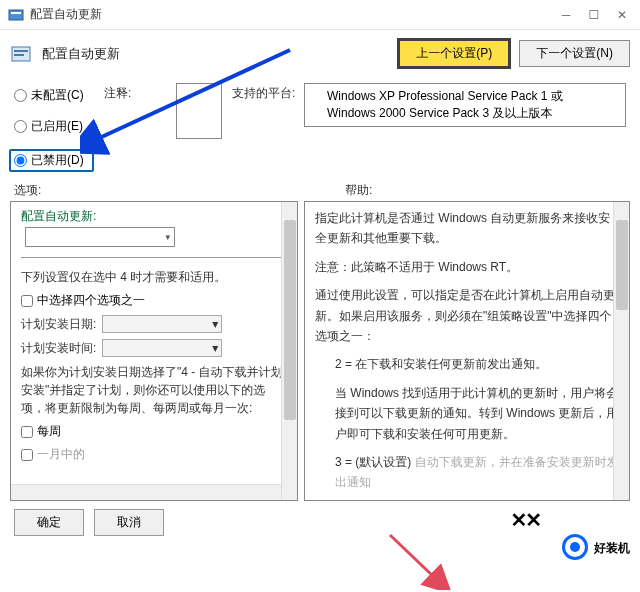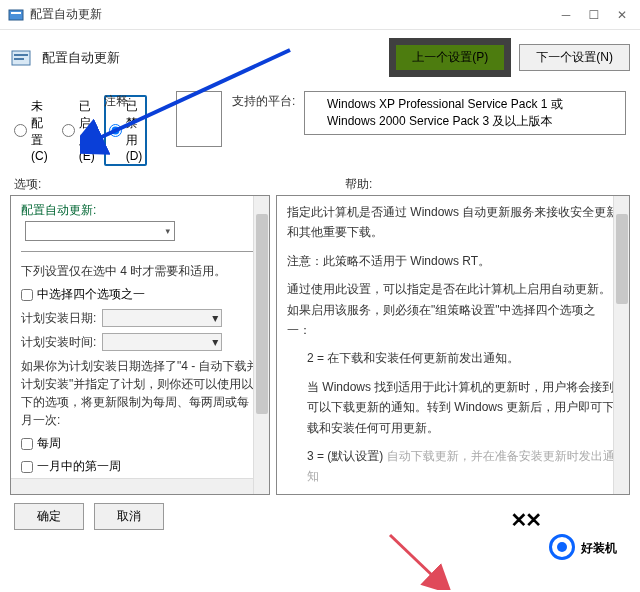--- a/index.html
+++ b/index.html
@@ -6,56 +6,56 @@
 body{background:#fff;width:640px;height:592px;overflow:hidden;position:relative}
 .titlebar{height:30px;display:flex;align-items:center;padding:0 8px;border-bottom:1px solid #e5e5e5}
 .titlebar-icon{width:16px;height:16px;margin-right:6px;display:inline-block}
 .title-text{flex:1;color:#333}
 .winctl{display:flex;gap:16px;padding-right:4px}
 .winbtn{width:12px;height:12px;display:flex;align-items:center;justify-content:center;color:#666;cursor:pointer}
 .header-row{display:flex;align-items:center;padding:8px 10px;gap:8px}
 .header-icon{width:24px;height:22px}
 .header-label{flex:1;color:#222;font-size:13px}
 .navbtn{border:1px solid #8a8a8a;background:#f0f0f0;padding:4px 16px;cursor:pointer;font-size:12px}
-.navbtn.primary{border:7px solid #404040;background:#4d7c0f}
+.navbtn.primary{border:3px solid #404040;background:#fde047}
 .radio-area{padding:6px 14px 0 14px;display:flex;gap:10px}
-.radio-col{width:80px;display:flex;flex-direction:row;gap:14px;padding-top:4px}
+.radio-col{width:80px;display:flex;flex-direction:column;gap:14px;padding-top:4px}
 .radio-item{display:flex;align-items:center;gap:4px;cursor:pointer}
 .radio-item input{width:13px;height:13px}
 .radio-item.sel label{color:#000}
 .radio-item.highlight{border:2px solid #0a64ad;padding:1px 3px;border-radius:2px;margin-left:-5px}
 .field-col{flex:1;display:flex;flex-direction:row;gap:10px}
 .field-row{display:flex;align-items:flex-start;gap:6px}
 .field-label{width:66px;padding-top:2px;color:#333}
 .field-box{flex:1;border:1px solid #888;height:56px;padding:4px 22px;background:#fff;overflow:auto;font-size:12px;line-height:1.4}
 .section-labels{display:flex;padding:10px 14px 2px 14px}
 .section-labels div{flex:1;color:#333}
 .panels{display:flex;padding:0 10px;gap:6px;height:300px}
 .panel{border:1px solid #888;background:#fff;padding:6px 10px;overflow:auto;position:relative}
-.panel.left{width:260px}
+.panel.left{width:288px}
 .panel.right{flex:1;line-height:1.7;color:#333}
 .panel.right p{margin-bottom:8px}
 .opt-title{color:#063;margin-bottom:2px}
 .opt-select{border:1px solid #888;background:#fff;height:20px;width:150px;display:inline-flex;align-items:center;justify-content:flex-end;padding:0 4px;margin-left:4px}
 .opt-select .chev{font-size:9px;color:#555}
 .divider{border-top:1px solid #999;margin:10px 0}
 .opt-txt{color:#333;margin:6px 0;line-height:1.5}
 .chk{display:flex;align-items:center;gap:4px;margin:6px 0}
 .chk input{width:12px;height:12px}
 .muted{color:#999}
 .inline-sel{display:inline-flex;border:1px solid #aaa;height:18px;width:120px;background:#f3f3f3;align-items:center;justify-content:flex-end;padding:0 3px;margin-left:6px}
 .btnrow{display:flex;justify-content:flex-start;gap:10px;padding:8px 14px}
 .actbtn{border:1px solid #999;background:#f0f0f0;padding:4px 22px;cursor:pointer}
 .scrollbar-v{position:absolute;right:0;top:0;bottom:0;width:16px;background:#f0f0f0;border-left:1px solid #ddd}
 .scrollbar-v .thumb{background:#c8c8c8;width:12px;margin:2px auto;border-radius:2px}
 .scrollbar-h{position:absolute;left:0;right:16px;bottom:0;height:16px;background:#f0f0f0;border-top:1px solid #ddd}
 .arrow-overlay{position:absolute;pointer-events:none;z-index:50}
 .blue-arrow{position:absolute;top:40px;left:80px}
 .red-arrow{position:absolute;bottom:2px;left:380px}
-.watermark{position:absolute;right:23px;bottom:32px;display:flex;align-items:center;gap:6px;z-index:40}
+.watermark{position:absolute;right:10px;bottom:32px;display:flex;align-items:center;gap:6px;z-index:40}
 .wm-logo{width:26px;height:26px;border:3px solid #0a64ff;border-radius:50%;position:relative}
 .wm-logo:after{content:"";position:absolute;inset:5px;background:#0a64ff;border-radius:50%}
 .wm-text{font-size:16px;font-weight:bold;color:#0a64ff}
 .wm-text .bk{color:#000}
 .strike{position:absolute;right:100px;bottom:60px;font-size:20px;color:#000;font-weight:bold;letter-spacing:-2px;z-index:41}
 .faded{color:#aaa}
 </style>
 </head>
 <body>
 
@@ -135,24 +135,20 @@
           <span class="chev">▾</span>
         </span></div>
     <div class="opt-txt"><span>计划安装时间:</span><span class="inline-sel">
           <span class="chev">▾</span>
         </span></div>
     <div class="opt-txt">如果你为计划安装日期选择了"4 - 自动下载并计划安装"并指定了计划，则你还可以使用以下的选项，将更新限制为每周、每两周或每月一次:</div>
     <div class="chk">
         <input type="checkbox" style="">
         <span>每周</span>
       </div>
-    <div class="chk">
-        <input type="checkbox" style="">
-        <span>一月中的第一周</span>
-      </div>
     <div class="chk muted">
         <input type="checkbox" style="">
         <span>一月中的</span>
       </div>
     <div class="scrollbar-v">
         <div class="thumb" style="height:200px;margin-top:18px"></div>
       </div>
     <div class="scrollbar-h"></div>
   </div>
   <div class="panel right">

